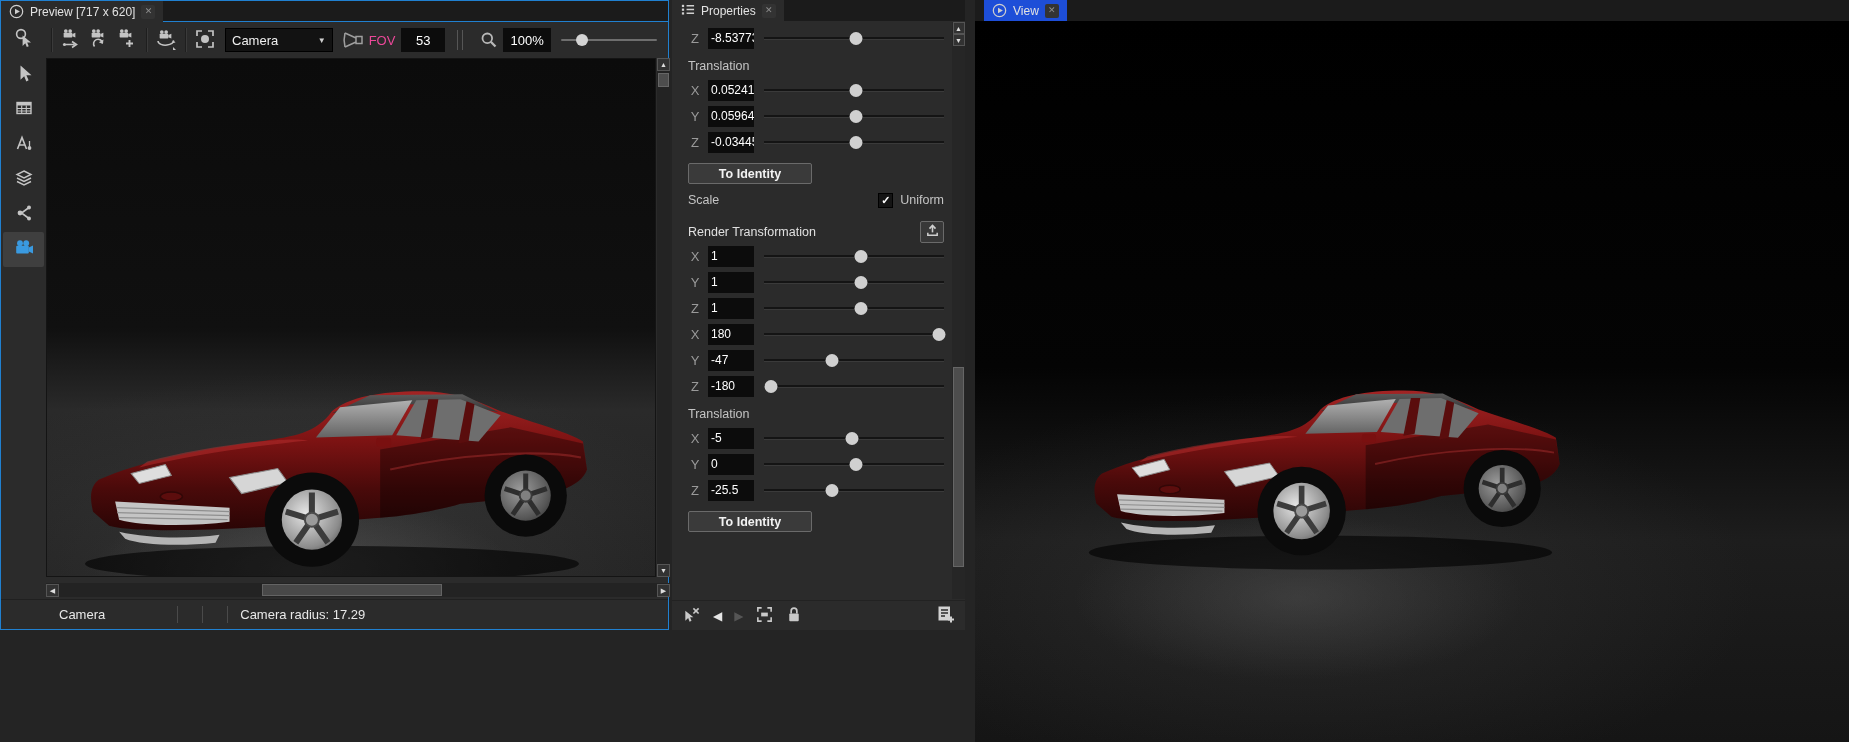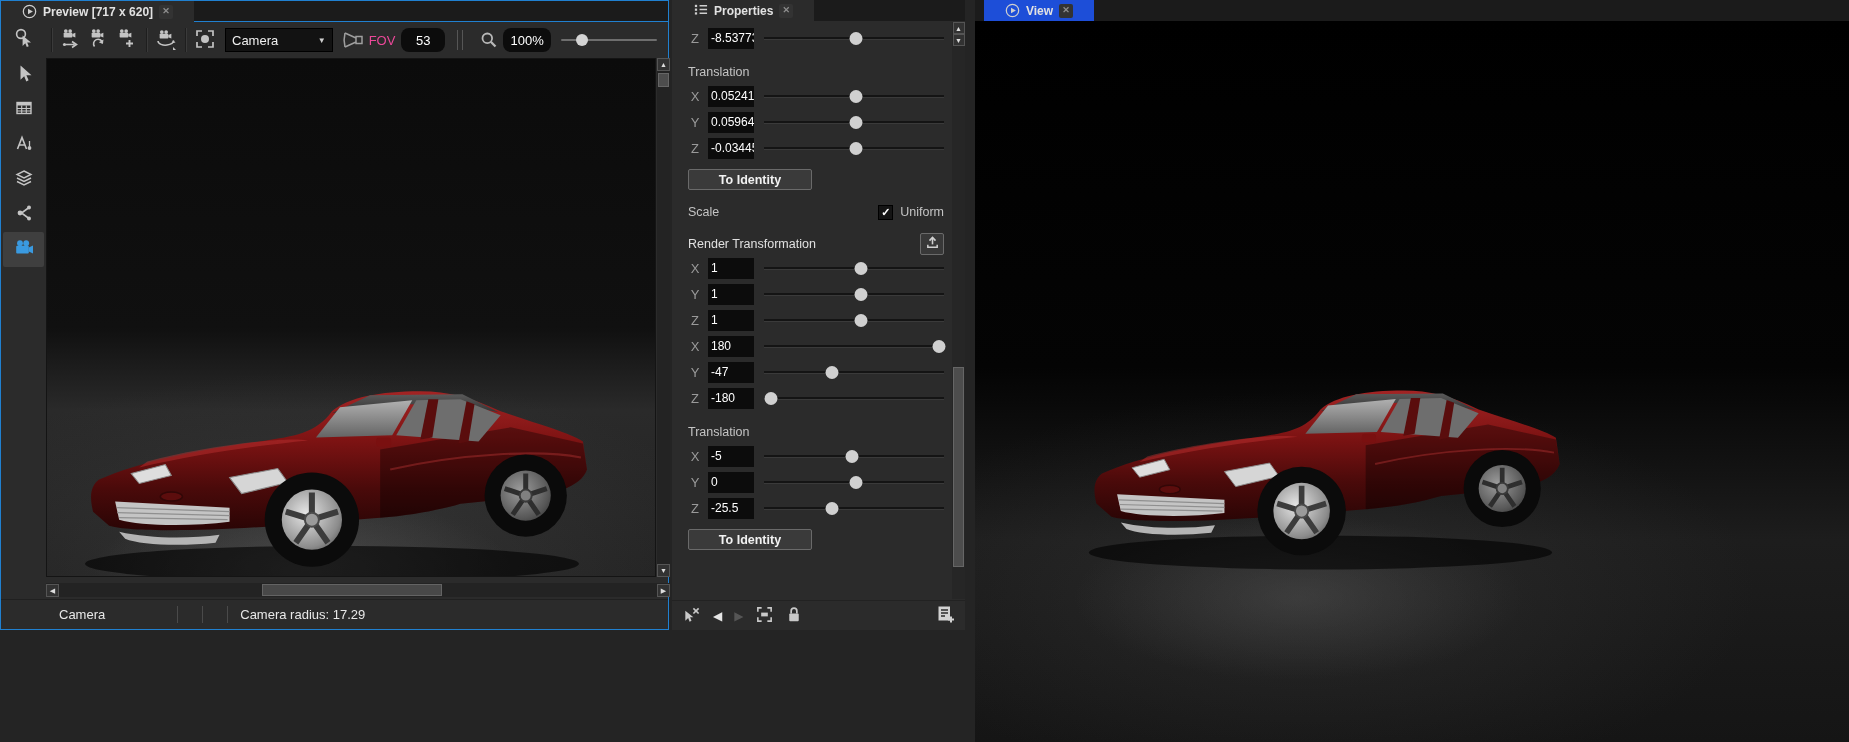--- a/index.html
+++ b/index.html
@@ -9,41 +9,41 @@
     font-family:"Liberation Sans", sans-serif;
     color:#d9d9d9;
     position:relative;
     overflow:hidden;
     font-size:12px;
   }
   .panel { position:absolute; background:#2b2b2b; }
 
   
   .tabbar { height:21px; background:#1b1b1b; display:flex; align-items:stretch; position:relative; }
-  .tab { display:flex; align-items:center; gap:6px; padding:0 21px; background:#2b2b2b; position:relative; z-index:2;font-weight:bold; }
+  .tab { display:flex; align-items:center; gap:6px; padding:0 8px; background:#2b2b2b; position:relative; z-index:2; }
   .tab-label { font-size:12px; color:#e2e2e2; white-space:nowrap; }
   .tab-close { width:14px; height:14px; display:flex; align-items:center; justify-content:center;
                background:#333; border-radius:2px; color:#8d8d8d; font-size:9px; line-height:1; }
   .playcirc svg { display:block; }
 
   
   #preview-panel { left:0; top:0; width:669px; height:630px; border:1px solid #2080d0; }
   #preview-panel .tabbar::after { content:""; position:absolute; left:0; right:0; bottom:0; height:1px; background:#2080d0; z-index:1; }
 
   .pv-toolbar { position:absolute; left:45px; top:21px; width:611px; height:36px;
                 display:flex; align-items:center; background:#2b2b2b; }
   .ibtn { width:28px; height:28px; display:flex; align-items:center; justify-content:center; flex:0 0 auto; }
   .tsep { width:1px; height:24px; background:#1e1e1e; box-shadow:1px 0 0 #3a3a3a; margin:0 5px; flex:0 0 auto; }
   .splitter { width:6px; height:20px; border-left:1px solid #565656; border-right:1px solid #565656; margin:0 12px; flex:0 0 auto; }
   .dropdown { width:108px; height:24px; background:#121212; border:1px solid #000; display:flex; align-items:center;
               padding:0 6px; margin:0 6px; color:#f0f0f0; font-size:13px; }
   .dropdown .chev { margin-left:auto; font-size:8px; color:#d0d0d0; }
   .tool-label { color:#ec4899; font-size:13px; margin:0 6px 0 2px; }
   .numfield { width:44px; height:24px; background:#0c0c0c; color:#fff; font-size:13px;
-              display:flex; align-items:center; justify-content:center;border-radius:8px; }
+              display:flex; align-items:center; justify-content:center; }
   .hslider { position:relative; width:96px; height:20px; margin-left:10px; flex:0 0 auto; }
   .hslider .track { position:absolute; left:0; right:0; top:9px; height:2px; background:#6e6e6e; border-radius:1px; }
   .hslider .handle { position:absolute; top:4px; width:12px; height:12px; border-radius:50%; background:#d4d4d4; transform:translateX(-50%); }
 
   .left-toolbar { position:absolute; left:0; top:21px; width:45px; bottom:45px; display:flex; flex-direction:column; align-items:center; }
   .ltb-item { width:41px; height:35px; display:flex; align-items:center; justify-content:center; border-radius:2px; }
   .ltb-item.sel { background:#3f3f3f; }
 
   .viewport { position:absolute; left:45px; top:57px; width:610px; height:519px; border:1px solid #141414;
     background:
@@ -76,21 +76,21 @@
   
   #properties-panel { left:672px; top:0; width:293px; height:630px; }
   .props-content { position:absolute; top:21px; left:0; right:13px; bottom:31px; padding:4px 8px 0 16px; overflow:hidden; }
   .prow { height:26px; display:flex; align-items:center; }
   .axl { width:14px; text-align:center; color:#9a9a9a; font-size:13px; margin-right:6px; flex:0 0 auto; }
   .numbox { width:46px; height:21px; background:#0c0c0c; color:#fff; font-size:12px; line-height:21px;
             padding:0 3px; white-space:nowrap; overflow:hidden; flex:0 0 auto; }
   .pslider { position:relative; flex:1; height:20px; margin-left:10px; }
   .pslider .track { position:absolute; left:0; right:0; top:9px; height:2px; background:#141414; box-shadow:0 1px 0 #3a3a3a; }
   .pslider .handle { position:absolute; top:4px; width:13px; height:13px; border-radius:50%; background:#d0d0d0; transform:translateX(-50%); }
-  .phead { height:22px; display:flex; align-items:center; color:#c4c4c4; font-size:12.5px; margin-top:10px; }
+  .phead { height:22px; display:flex; align-items:center; color:#c4c4c4; font-size:12.5px; margin-top:4px; }
   .phead.flexrow { justify-content:space-between; }
   .btnrow { height:22px; display:flex; justify-content:flex-start; margin-top:8px; }
   .pbtn { width:124px; height:21px; background:#3a3a3a; border:1px solid #6a6a6a; border-radius:2px;
           color:#f2f2f2; font-size:12.5px; font-weight:600; display:flex; align-items:center; justify-content:center; }
   .sqbtn { width:24px; height:22px; background:#383838; border:1px solid #6a6a6a; border-radius:2px;
            display:flex; align-items:center; justify-content:center; }
   .chkwrap { display:flex; align-items:center; gap:7px; }
   .checkbox { width:15px; height:15px; background:#141414; border:1px solid #000; color:#fff; font-size:11px;
               font-weight:700; display:flex; align-items:center; justify-content:center; }
   .props-vscroll { position:absolute; right:0; top:22px; width:13px; height:577px; background:#262626;

